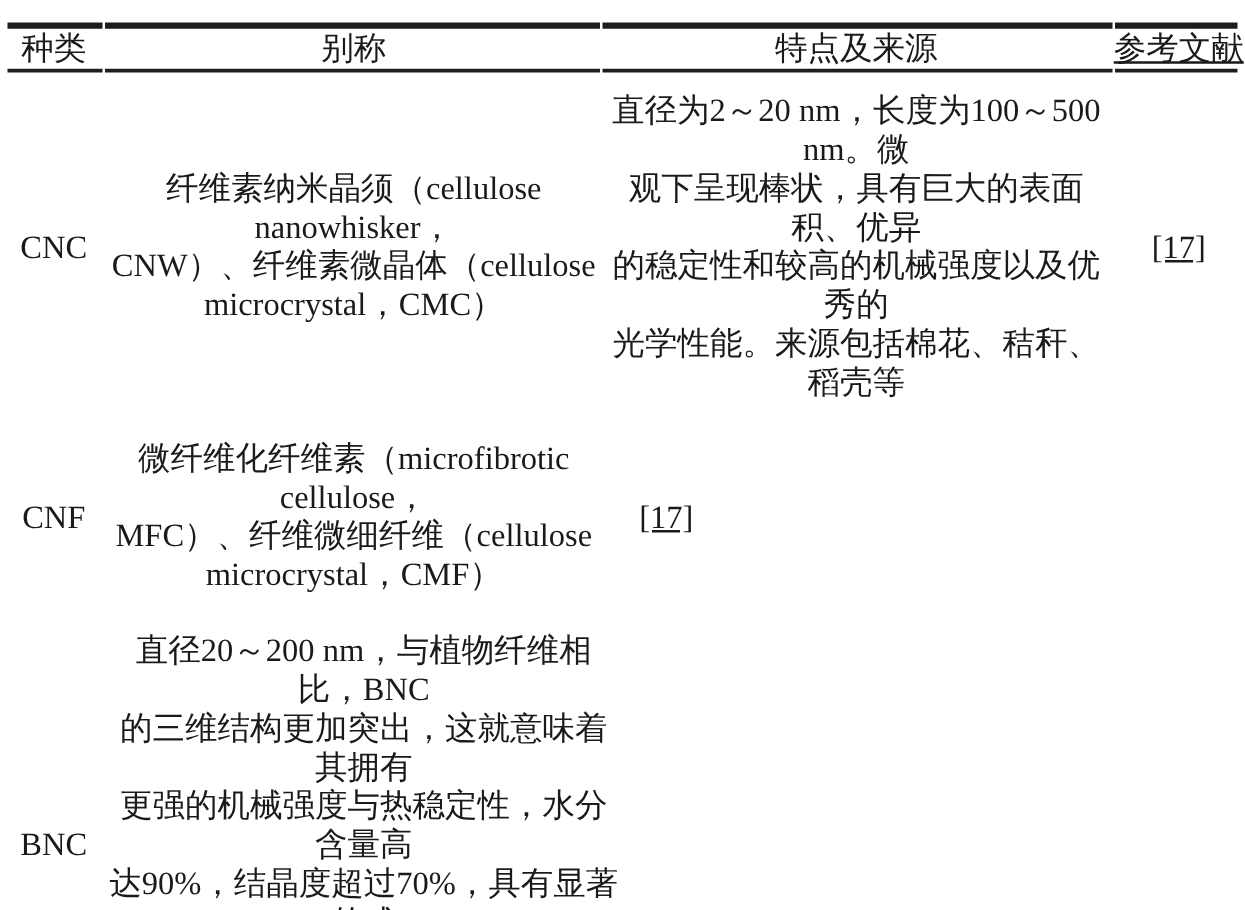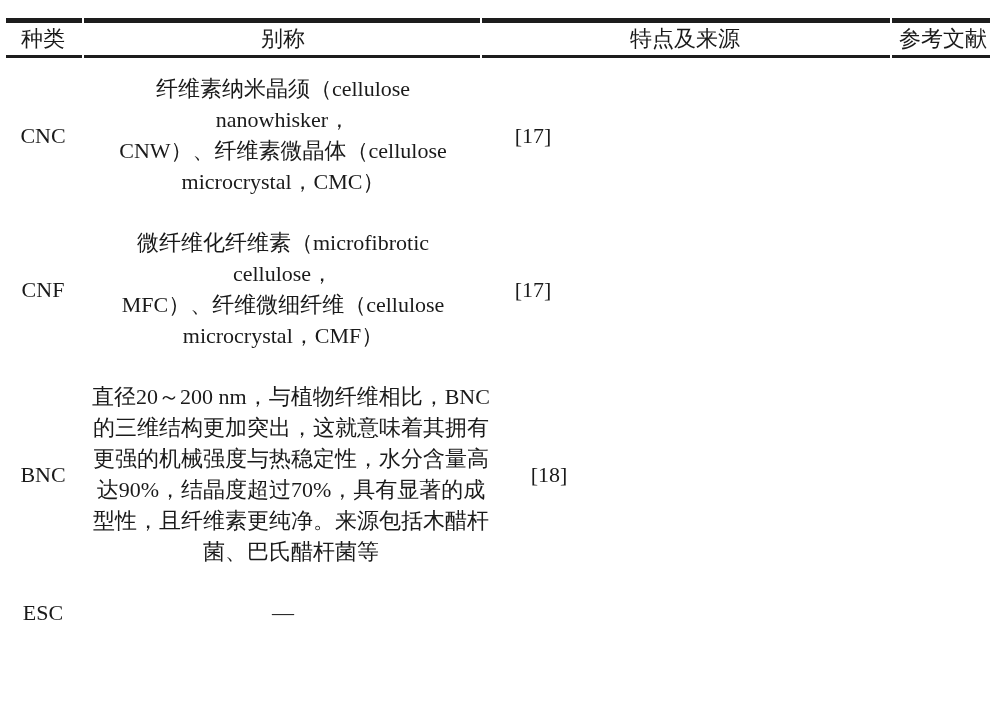--- a/index.html
+++ b/index.html
@@ -33,28 +33,28 @@
   .seg.s3 { width: 408px; }
   .seg.s4 { width: 98px; }
 
   .row {
     display: flex;
     align-items: center;
     width: 996px;
   }
   .cell {
     text-align: center;
-    font-size: 22px;
+    font-size: 26px;
     line-height: 31px;
     white-space: pre-line;
   }
   .c1 { width: 86px; }
   .c2 { width: 394px; }
   .c3 { width: 410px; }
-  .c4 { width: 106px; }
+  .c4 { width: 106px; text-decoration: underline; }
 
   .header-row { height: 32px; }
   .header-row .cell { line-height: 32px; white-space: nowrap; }
 
   .body-row { padding: 15px 0; }
 </style>
 </head>
 <body>
 
 <div class="table-wrap">
@@ -78,40 +78,43 @@
     <div class="seg s2"></div>
     <div class="seg s3"></div>
     <div class="seg s4"></div>
   </div>
 
   <div class="row body-row">
     <div class="cell c1">CNC</div>
     <div class="cell c2">纤维素纳米晶须（cellulose nanowhisker，
 CNW）、纤维素微晶体（cellulose
 microcrystal，CMC）</div>
+    <div class="cell c3">直径为2～20 nm，长度为100～500 nm。微
+观下呈现棒状，具有巨大的表面积、优异
+的稳定性和较高的机械强度以及优秀的
+光学性能。来源包括棉花、秸秆、稻壳等</div>
     <div class="cell c4">[17]</div>
   </div>
 
   <div class="row body-row">
     <div class="cell c1">CNF</div>
     <div class="cell c2">微纤维化纤维素（microfibrotic cellulose，
 MFC）、纤维微细纤维（cellulose
 microcrystal，CMF）</div>
     <div class="cell c4">[17]</div>
   </div>
 
   <div class="row body-row">
     <div class="cell c1">BNC</div>
     <div class="cell c3">直径20～200 nm，与植物纤维相比，BNC
 的三维结构更加突出，这就意味着其拥有
 更强的机械强度与热稳定性，水分含量高
 达90%，结晶度超过70%，具有显著的成
 型性，且纤维素更纯净。来源包括木醋杆
 菌、巴氏醋杆菌等</div>
-    <div class="cell c4">[18]</div>
   </div>
 
   <div class="row body-row">
     <div class="cell c1">ESC</div>
     <div class="cell c2">—</div>
   </div>
 
 </div>
 
 </body></html>

